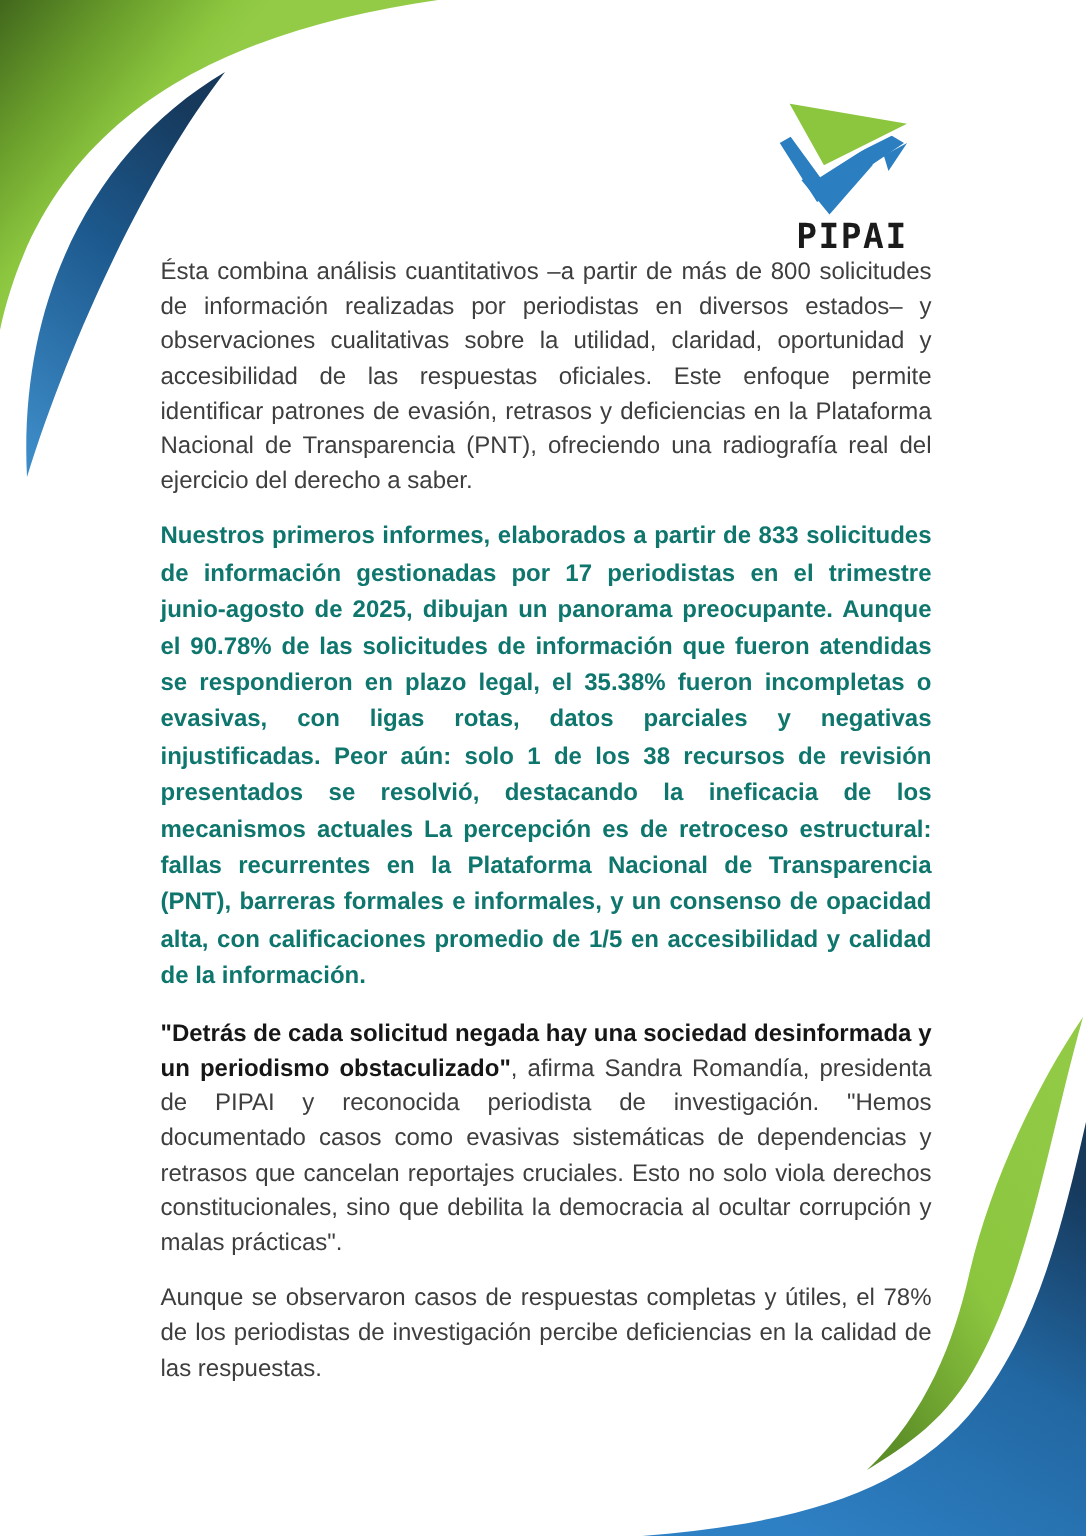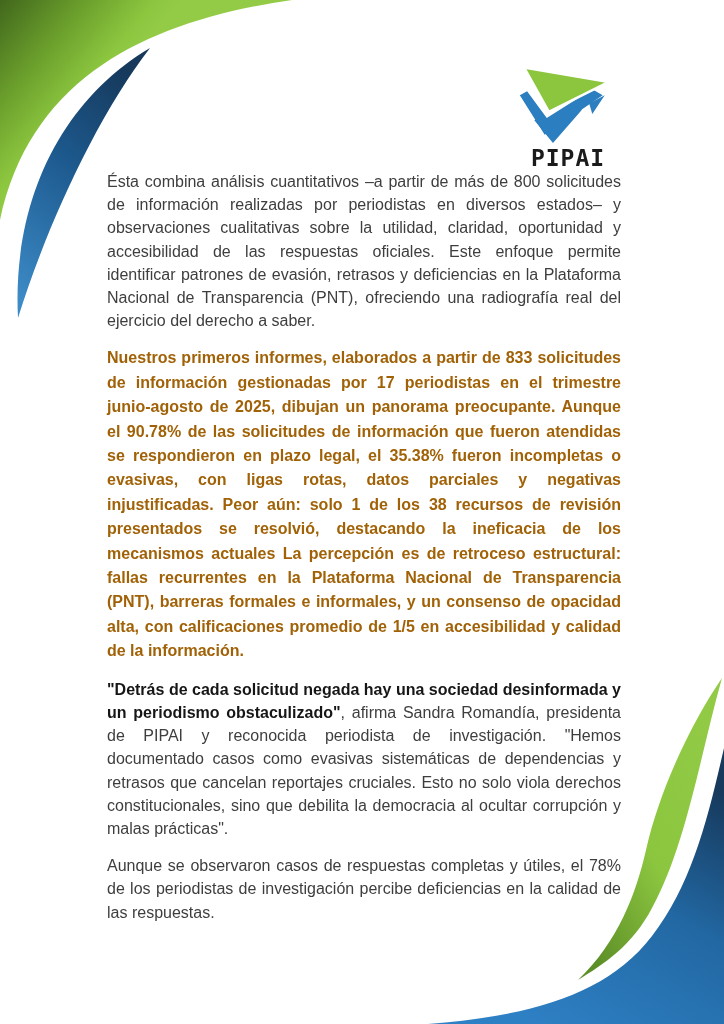--- a/index.html
+++ b/index.html
@@ -28,21 +28,21 @@
   }
   .content p{margin:0 0 14px 0;}
   .heading{
     font-weight:bold;color:#121212;
     text-decoration:underline;
     text-decoration-thickness:2px;
     text-underline-offset:3px;
     margin:2px 0 17px 0 !important;
     text-align:left;
   }
-  .bold-par{font-weight:bold;color:#a16207;line-height:24.4px;}
+  .bold-par{font-weight:bold;color:#0f766e;line-height:24.4px;}
   .bold-inline{font-weight:bold;color:#161616;}
 </style>
 </head>
 <body>
 
 <div class="page">
 
   <svg class="deco" viewBox="0 0 724 1024" aria-hidden="true">
     <defs>
       <linearGradient id="gGreenTL" x1="0" y1="0" x2="0.45" y2="0.28">

